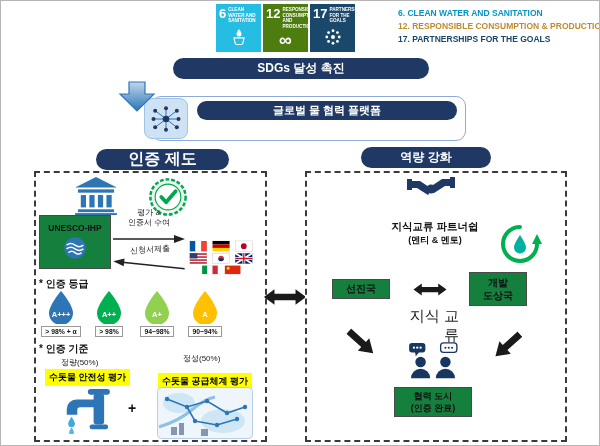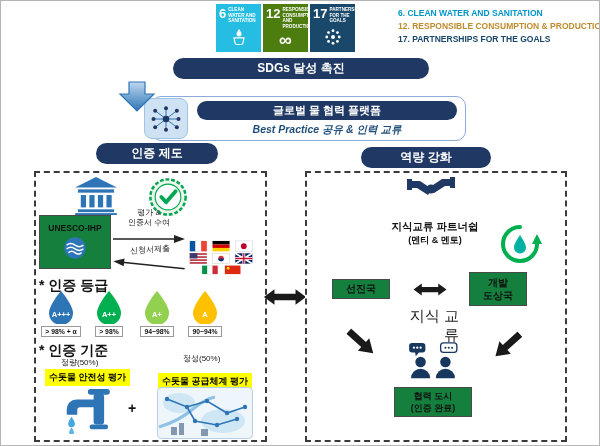--- a/index.html
+++ b/index.html
@@ -18,21 +18,21 @@
   .sdg-tile { color:#fff; padding:3px 3px 2px 3px; display:flex; flex-direction:column; }
   .sdg-head { display:flex; gap:2px; align-items:flex-start; }
   .sdg-num { font-size:13px; font-weight:bold; line-height:1; }
   .sdg-label { font-size:4.6px; font-weight:bold; line-height:1.2; text-transform:uppercase; }
   .sdg-icon { margin:auto; display:flex; align-items:center; justify-content:center; }
   .legend-line { font-size:8.5px; font-weight:bold; line-height:1.55; white-space:nowrap; }
   .drop-col { width:44px; display:flex; flex-direction:column; align-items:center; gap:2px; }
   .range { font-size:6.8px; border:1px solid #999; background:#fff; padding:1px 3px;
            font-weight:bold; white-space:nowrap; }
   .lbl-sm { font-size:8px; color:#222; }
-  .title-sm { font-size:14px; font-weight:bold; color:#111; }
+  .title-sm { font-size:10px; font-weight:bold; color:#111; }
 </style>
 </head>
 <body>
 
 <div class="canvas">
 
   <div class="abs sdg-tile" style="left:215px;top:3px;width:45px;height:48px;background:#26bde2">
     <div class="sdg-head">
       <span class="sdg-num">6</span>
       <span class="sdg-label">CLEAN WATER AND SANITATION</span>
@@ -103,36 +103,35 @@
         <circle cx="7" cy="28" r="2.4"></circle>
           <circle cx="33" cy="28" r="2.4"></circle>
           <circle cx="20" cy="5" r="2.4"></circle>
         <circle cx="20" cy="31" r="2.4"></circle>
           <circle cx="5" cy="18" r="2.4"></circle>
           <circle cx="35" cy="18" r="2.4"></circle>
       </g>
     </svg>
   </div>
   <div class="abs pill" style="left:196px;top:100px;width:260px;height:19px;font-size:11px">글로벌 물 협력 플랫폼</div>
-  <div class="abs" style="left:196px;top:122px;width:260px;text-align:center;font-size:10.5px;font-weight:bold;font-style:italic;color:#1f4e79">Best Practice 공유 &amp; 인력 교류</div>
 
   <div class="abs" style="left:116px;top:80px">
     <svg width="40" height="32" viewBox="0 0 40 32">
       <defs>
           <linearGradient id="gd" x1="0" y1="0" x2="0" y2="1">
         <stop offset="0" stop-color="#bdd7ee"></stop>
             <stop offset="1" stop-color="#2e75b6"></stop>
       </linearGradient>
         </defs>
       <polygon points="12,1 28,1 28,13 37,13 20,30 3,13 12,13" fill="url(#gd)" stroke="#2e75b6" stroke-width="1.2"></polygon>
     </svg>
   </div>
 
   <div class="abs dashed" style="left:33px;top:170px;width:233px;height:271px"></div>
-  <div class="abs pill" style="left:95px;top:142px;width:122px;height:21px;font-size:12px">인증 제도</div>
+  <div class="abs pill" style="left:95px;top:148px;width:133px;height:21px;font-size:16px">인증 제도</div>
 
   <div class="abs" style="left:72px;top:176px">
     <svg width="46" height="38" viewBox="0 0 48 40" fill="#2e75b6">
       <polygon points="24,0 2,11 46,11"></polygon>
       <rect x="5" y="13" width="38" height="3.5"></rect>
       <rect x="8" y="19" width="5.5" height="13"></rect>
         <rect x="17" y="19" width="5.5" height="13"></rect>
       <rect x="26" y="19" width="5.5" height="13"></rect>
         <rect x="35" y="19" width="5.5" height="13"></rect>
       <rect x="5" y="34" width="38" height="3"></rect>

